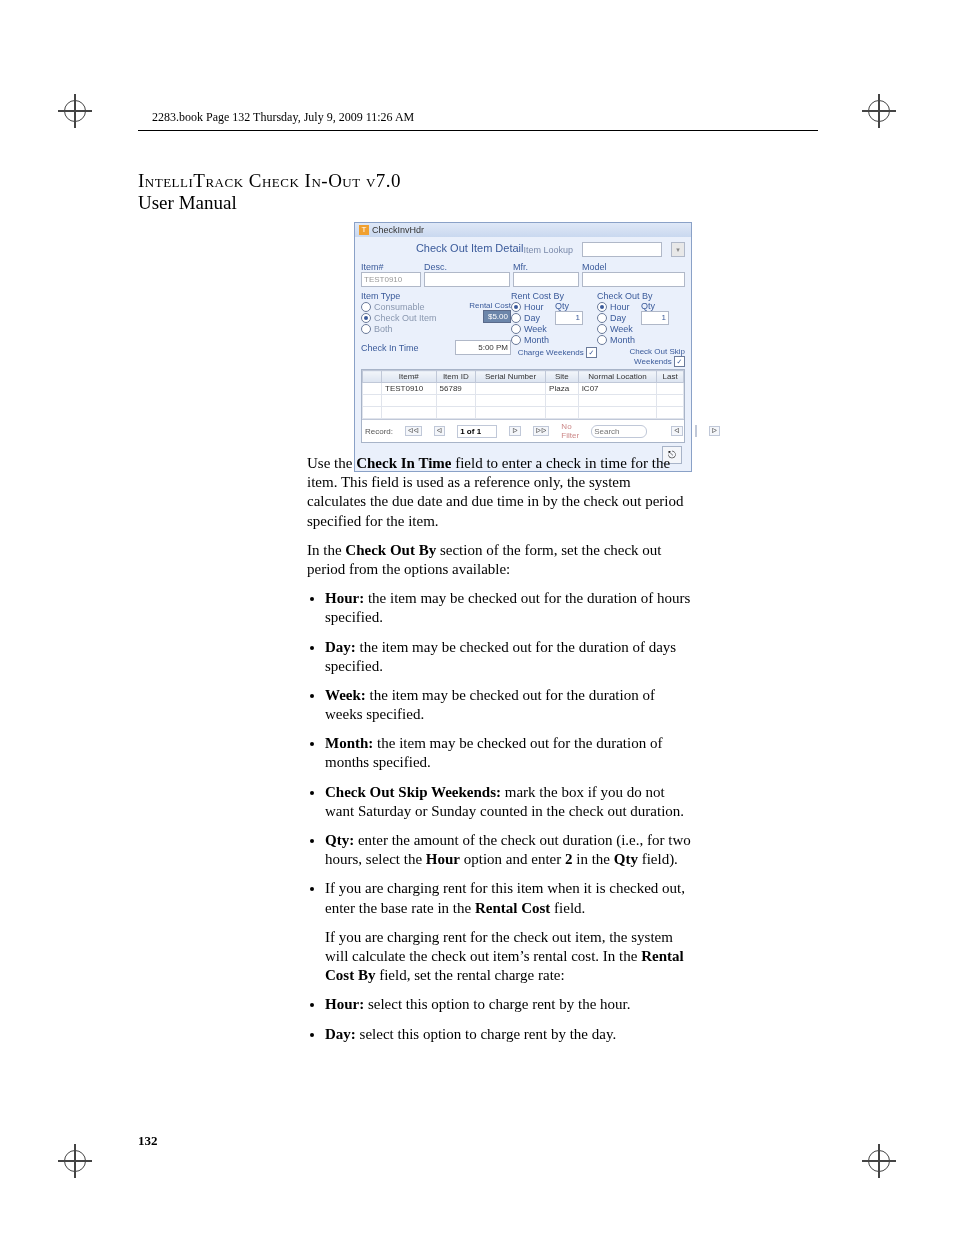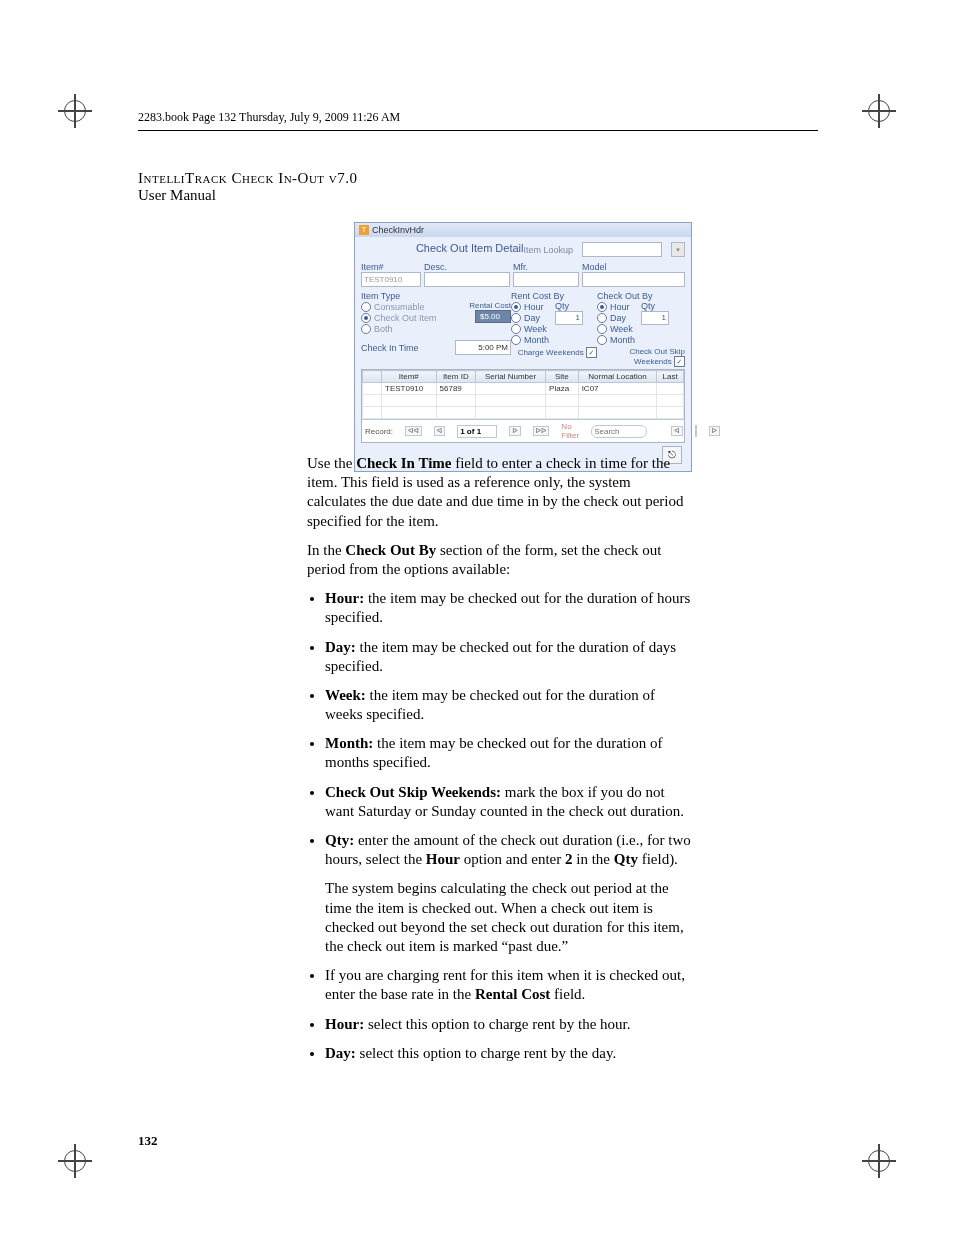--- a/index.html
+++ b/index.html
@@ -1,23 +1,23 @@
 <!DOCTYPE html>
 <html><head>
 <meta charset="utf-8">
 <style>
   body{margin:0;background:#fff;font-family:'Times New Roman',serif;font-size:15px;color:#000}
   .page{width:954px;height:1235px;margin:0 auto;position:relative}
   .regmark{position:absolute;width:22px;height:22px}
   .regmark::before{content:"";position:absolute;width:22px;height:22px;border:1px solid #444;border-radius:50%;box-sizing:border-box}
   .regmark::after{content:"";position:absolute;left:10px;top:-6px;width:2px;height:34px;background:#444}
   .regmark .hbar{position:absolute;top:10px;left:-6px;height:2px;width:34px;background:#444}
-  .top-meta{position:absolute;left:138px;top:110px;font-size:12px}
+  .top-meta{position:absolute;left:152px;top:110px;font-size:12px}
   .top-line{position:absolute;left:138px;top:130px;width:680px;border-top:1px solid #000}
-  .header{position:absolute;left:138px;top:170px;font-size:15px}
+  .header{position:absolute;left:138px;top:170px;font-size:19px}
   .header .sc{font-variant:small-caps;letter-spacing:0.5px}
   .screenshot{position:absolute;left:354px;top:222px;width:336px;border:1px solid #8aa1c7;background:#eaf0fb;font-family:'Segoe UI',Arial,sans-serif;font-size:9px}
   .titlebar{background:linear-gradient(#dfe8f7,#c9d8ef);padding:2px 4px;display:flex;align-items:center;color:#333}
   .titlebar .ico{display:inline-block;width:10px;height:10px;background:#f0a030;margin-right:3px;font-size:8px;text-align:center;line-height:10px;color:#fff}
   .formbody{padding:4px 6px 4px 6px}
   .formtitle{color:#3a5a9a;font-size:11px;padding:1px 0 3px 0;display:flex;justify-content:flex-end}
   .lookup{display:flex;align-items:center;gap:9px;font-size:9px;color:#7a8aaa}
   .lookup .box{border:1px solid #b0b8c8;background:#fff;width:78px;height:13px}
   .lookup .btn{border:1px solid #b0b8c8;background:#e8e8e8;width:12px;height:13px;display:flex;align-items:center;justify-content:center;font-size:7px;color:#888}
   .row1{display:flex;gap:3px;margin-top:2px}
@@ -39,21 +39,21 @@
   .navbar .b{border:1px solid #c0c8d8;background:#f4f6fa;padding:0 2px;font-size:7px}
   .navbar input{border:1px solid #c0c8d8;font-size:8px;height:11px;padding:0 2px}
   .exit{display:flex;justify-content:flex-end;padding:3px 3px 3px 0}
   .exit .b{border:1px solid #a8b4c8;background:#f4f6fa;width:18px;height:16px;display:flex;align-items:center;justify-content:center;font-size:10px}
   .body-text{position:absolute;left:307px;top:454px;width:386px;font-size:15px;line-height:1.28}
   .body-text p{margin:0 0 10px 0}
   .body-text ul{margin:0;padding-left:18px}
   .body-text li{margin:0 0 10px 0}
   .body-text .sub{margin-top:10px}
   .pagenum{position:absolute;left:138px;top:1133px;font-size:13px;font-weight:bold}
-  .rentalbox{border:1px solid #5a6a8a;background:#6c86aa;color:#fff;width:24px;height:11px;font-size:8px;padding-right:10px;line-height:11px;display:inline-block}
+  .rentalbox{border:1px solid #5a6a8a;background:#6c86aa;color:#fff;width:24px;height:11px;font-size:8px;padding-right:2px;line-height:11px;display:inline-block}
 </style>
 </head>
 <body>
 
 <div class="page">
 
   <div class="regmark" style="left:64px;top:100px">
       <span class="hbar"></span>
     </div>
   <div class="regmark" style="right:64px;top:100px">
@@ -267,23 +267,23 @@
   <div class="body-text">
     <p><span>Use the </span><b>Check In Time</b><span> field to enter a check in time for the item. This field is used as a reference only, the system calculates the due date and due time in by the check out period specified for the item.</span></p>
     <p><span>In the </span><b>Check Out By</b><span> section of the form, set the check out period from the options available:</span></p>
     <ul>
       <li><b>Hour: </b><span>the item may be checked out for the duration of hours specified.</span></li>
       <li><b>Day: </b><span>the item may be checked out for the duration of days specified.</span></li>
       <li><b>Week: </b><span>the item may be checked out for the duration of weeks specified.</span></li>
       <li><b>Month: </b><span>the item may be checked out for the duration of months specified.</span></li>
       <li><b>Check Out Skip Weekends: </b><span>mark the box if you do not want Saturday or Sunday counted in the check out duration.</span></li>
       <li><b>Qty: </b><span>enter the amount of the check out duration (i.e., for two hours, select the </span><b>Hour</b><span> option and enter </span><b>2</b><span> in the </span><b>Qty</b><span> field).</span>
-        <p class="sub">The system begins calculating the check out period at the time the item is checked out. When a check out item is checked out beyond the set check out duration for this item, the check out item is marked “past due.”</p>
       </li>
       <li><span>If you are charging rent for this item when it is checked out, enter the base rate in the </span><b>Rental Cost</b><span> field.</span>
+        <p class="sub"><span>If you are charging rent for the check out item, the system will calculate the check out item’s rental cost. In the </span><b>Rental Cost By</b><span> field, set the rental charge rate:</span></p>
       </li>
       <li><b>Hour: </b><span>select this option to charge rent by the hour.</span></li>
       <li><b>Day: </b><span>select this option to charge rent by the day.</span></li>
     </ul>
   </div>
 
   <div class="pagenum">132</div>
 </div>
 
 </body></html>

